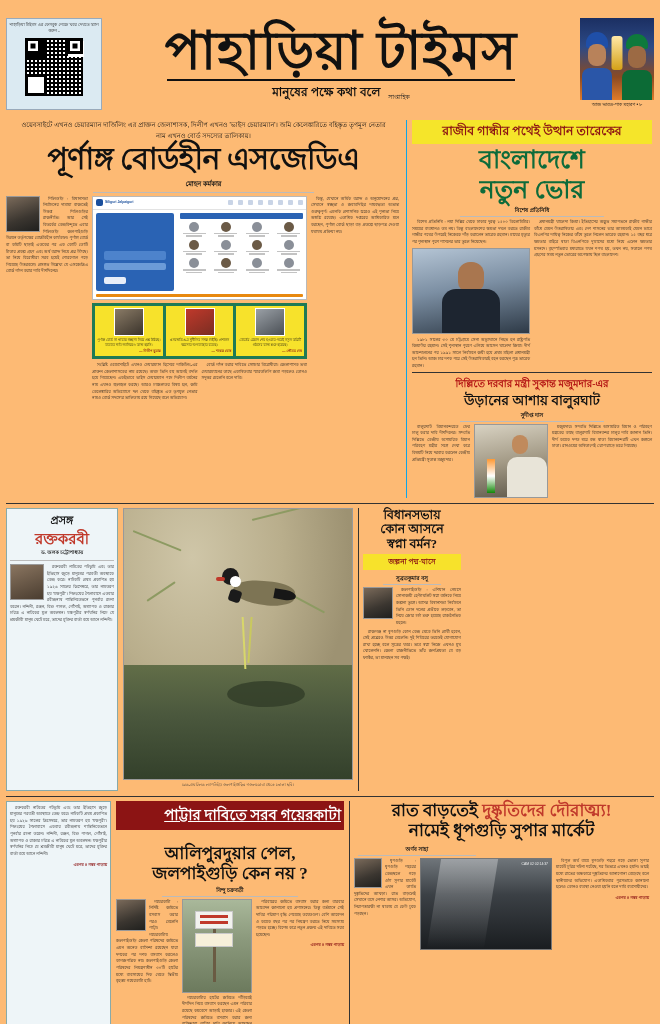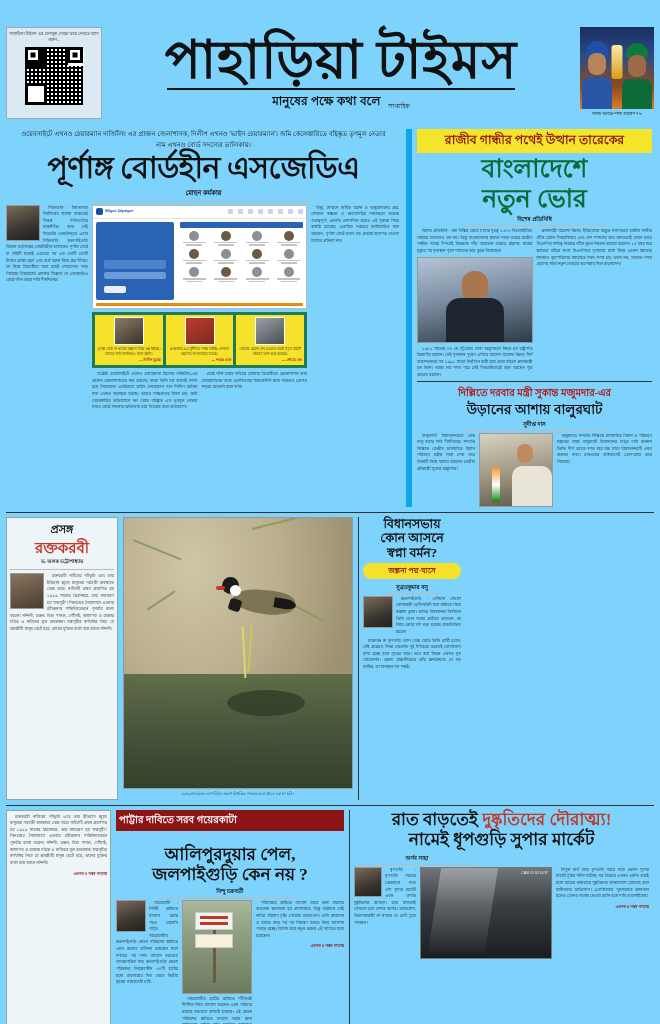--- a/index.html
+++ b/index.html
@@ -2,21 +2,21 @@
 <html lang="bn"><head>
 <meta charset="utf-8">
 <title>Pahariya Times Front Page</title>
 <style>
   * { margin:0; padding:0; box-sizing:border-box; }
   html,body{
     width:660px; height:1024px;
     font-family:"Liberation Sans","DejaVu Sans",sans-serif;
     background:#fff; color:#111; overflow:hidden;
   }
-  .page{ width:660px; height:1024px; position:relative; background:#7dd3fc; padding:21px 6px; }
+  .page{ width:660px; height:1024px; position:relative; background:#fdba74; padding:12px 6px; }
 
   
   .masthead{ display:flex; align-items:center; height:104px; gap:4px; }
   .qr-box{
     width:96px; height:92px; border:1px solid #9ab; background:#dbeaf2;
     display:flex; flex-direction:column; align-items:center; padding:3px 2px;
   }
   .qr-text{ font-size:4.2px; line-height:1.5; text-align:center; color:#222; }
   .qr-code{ width:58px; height:58px; margin-top:3px; position:relative;
     background:
@@ -63,21 +63,21 @@
   
   .dateline{
     background:#8c1414; color:#fff; font-size:7.4px; font-weight:700;
     text-align:center; padding:3px 2px; letter-spacing:.1px; margin-top:2px;
     font-family:"Liberation Serif","DejaVu Serif",serif;
   }
 
   
   .main{ display:flex; gap:5px; margin-top:4px; }
   .left-main{ width:395px; }
-  .right-main{ width:246px; border-left:6px solid #0ea5e9; padding-left:5px; }
+  .right-main{ width:246px; border-left:1px solid #0ea5e9; padding-left:5px; }
 
   .kicker{ font-size:6.6px; line-height:1.6; text-align:center; color:#111; padding:0 10px 2px; }
   .lead-head{
     font-family:"Liberation Serif","DejaVu Serif",serif;
     font-size:30px; font-weight:700; text-align:center; line-height:1.05; color:#111;
     letter-spacing:-.5px; white-space:nowrap;
   }
   .lead-sub{
     font-family:"Liberation Serif","DejaVu Serif",serif;
     font-size:17.5px; font-weight:700; text-align:center; color:#b31313; line-height:1.2;
@@ -165,22 +165,22 @@
   .bird-neck{ position:absolute; left:46%; top:30%; width:12px; height:12px; background:#1b1b1b; border-radius:3px; transform:rotate(18deg); }
   .bird-tail{ position:absolute; left:66%; top:30%; width:22px; height:10px; background:#171717; border-radius:0 50% 50% 0; transform:rotate(10deg);}
   .bird-leg{ position:absolute; left:52%; top:40%; width:2.4px; height:52px; background:#d8d76a; transform:rotate(-3deg);}
   .bird-leg2{ position:absolute; left:55%; top:40%; width:2.4px; height:46px; background:#c9c95e; transform:rotate(4deg);}
   .bird-refl{ position:absolute; left:45%; top:64%; width:78px; height:26px; background:#2f3a26;
     border-radius:50%; opacity:.75; filter:blur(.6px); }
   .photo-cap{ font-size:4px; text-align:center; padding:2px 0; color:#333; }
 
   .subhead-box{ font-family:"Liberation Serif",serif; font-size:12.5px; font-weight:700; text-align:center; line-height:1.18; color:#111; }
   .subhead-big{ font-size:13.5px; }
-  .yellow-sm{ background:#f7e22b; color:#8c1414; font-weight:700; font-size:7.4px; text-align:center; padding:2px; margin:2px 0; font-family:"Liberation Serif",serif;border-radius:8px;}
-  .red-strip{ background:#8c1414; color:#fff; font-weight:700; font-size:10px; text-align:left; padding:2px 3px; font-family:"Liberation Serif",serif;}
+  .yellow-sm{ background:#f7e22b; color:#8c1414; font-weight:700; font-size:7.4px; text-align:center; padding:2px; margin:2px 0; font-family:"Liberation Serif",serif;}
+  .red-strip{ background:#8c1414; color:#fff; font-weight:700; font-size:15px; text-align:right; padding:2px 3px; font-family:"Liberation Serif",serif;text-decoration:underline;}
   .red-kicker2{ color:#b31313; font-family:"Liberation Serif",serif; font-weight:700; font-size:10px; text-align:center; }
   .head-black{ font-family:"Liberation Serif",serif; font-weight:700; font-size:17px; text-align:center; line-height:1.18; color:#111; }
   .head-black .rd{ color:#c0392b; }
 
   .person-photo{ width:100%; height:86px; border:1px solid #999;
     background:linear-gradient(170deg,#b4c4d4 0%,#7c8fa3 45%,#2e3a47 100%); position:relative; }
   .person-photo .p-head{ position:absolute; left:50%; top:16%; transform:translateX(-50%); width:26px;height:30px;background:#a9764f;border-radius:12px 12px 10px 10px;}
   .person-photo .p-body{ position:absolute; left:50%; bottom:0; transform:translateX(-50%); width:58px;height:44px;background:#1d2530;border-radius:14px 14px 0 0;}
   .minister-photo{ width:100%; height:74px; border:1px solid #999;
     background:linear-gradient(170deg,#d8d2c2 0%,#a39a86 50%,#5b5547 100%); position:relative;}

